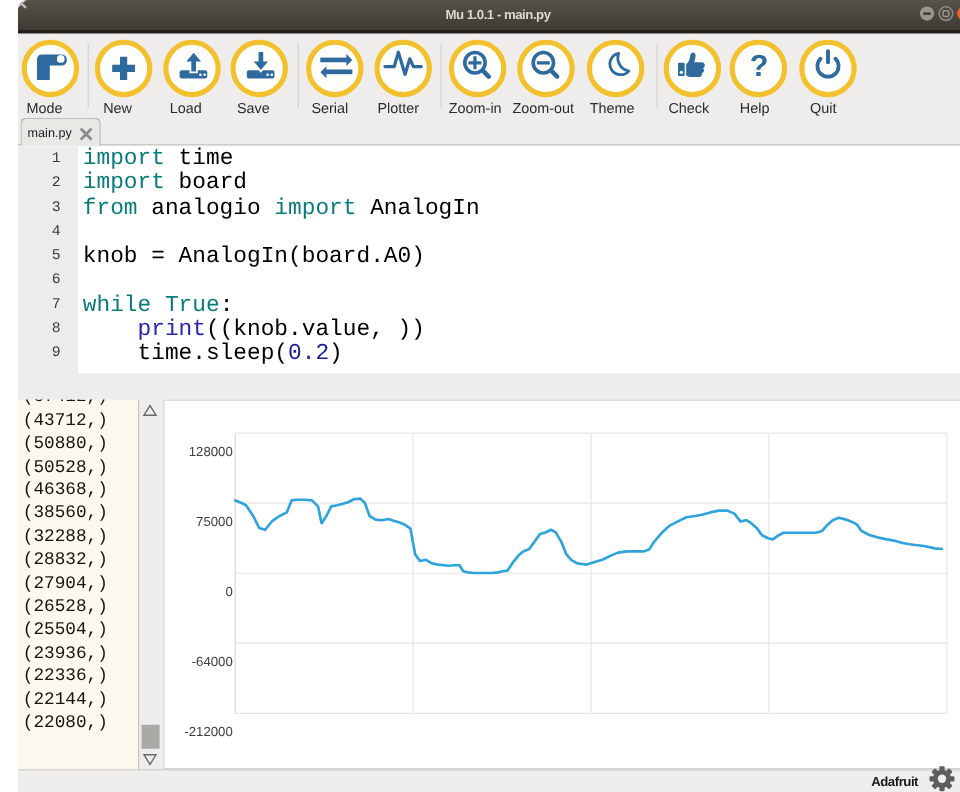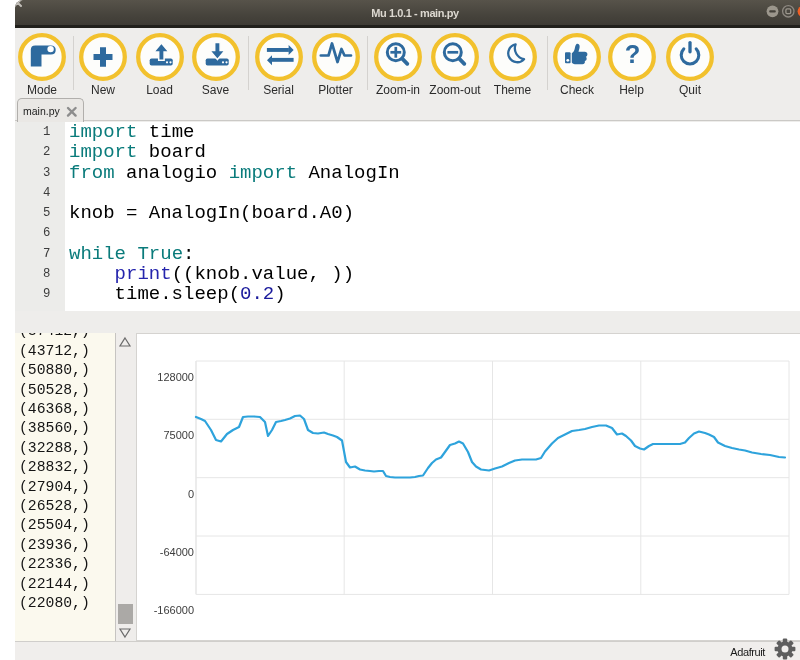--- a/index.html
+++ b/index.html
@@ -11,21 +11,21 @@
   #titlebar { left:0; top:0; width:800px; height:28px;
     background:linear-gradient(#57534a, #46433c 55%, #3e3b35 90%, #383631);
     border-bottom:0; }
   #titlebar .dark-edge { position:absolute; left:0; top:25px; width:800px; height:3px; background:#21201c; }
   #title-text { position:absolute; left:0; top:7px; width:800px; text-align:center;
     color:#dcd8d0; font-size:11px; font-weight:bold; letter-spacing:-0.4px; }
   
   #toolbar { left:0; top:28px; width:800px; height:69px; background:#eeedeb; }
   .sep { position:absolute; top:8px; width:1px; height:54px; background:#d4d2cf; }
   .tbtn { position:absolute; top:4.4px; width:50px; height:50px; }
-  .tlabel { position:absolute; top:54.5px; font-size:12px; color:#2b2b2b; text-align:center; white-space:nowrap; }
+  .tlabel { position:absolute; top:54.5px; font-size:12px; color:#2b2b2b; text-align:left; white-space:nowrap; }
   
   #tabbar { left:0; top:97px; width:800px; height:25px; background:#eeedeb; }
   #tabline { position:absolute; left:0; top:23px; width:800px; height:1px; background:#cbc9c6; }
   #tab { position:absolute; left:2px; top:1px; width:67px; height:24px; background:#eae8e5;
      border:1px solid #b1afac; border-bottom:none; border-radius:5px 5px 0 0; }
   #tab .tname { position:absolute; left:5px; top:6px; font-size:10.5px; color:#1c1c1c; }
   
   #editor { left:0; top:122px; width:800px; height:189px; background:#ffffff; overflow:hidden; }
   #gutter { position:absolute; left:0; top:0; width:50px; height:189px; background:#ececea; }
   #gutternums { position:absolute; left:0; top:-0.1px; width:35.5px; text-align:right; white-space:pre;
@@ -41,21 +41,21 @@
   
   #serial { left:0; top:333px; width:119px; height:308px; background:#fbf9ee; overflow:hidden; }
   #serialtext { position:absolute; left:4px; top:-10.7px; font-family:"Liberation Mono", monospace;
      font-size:14.75px; line-height:19.4px; color:#141414; white-space:pre; }
   #sbar { position:absolute; left:100px; top:0; width:19px; height:308px; background:#efedeb; border-left:1px solid #c6c4c1; }
   
   #plotpanel { left:121px; top:333px; width:666px; height:308px; background:#ffffff; border:1px solid #d5d3d0; }
   .ylabel { position:absolute; width:60px; text-align:right; font-size:11px; color:#3d3d3d;margin-top:16px; }
   
   #statusbar { left:0; top:641px; width:800px; height:19px; background:#f0eeec; border-top:1px solid #d0cecb; }
-  #statustext { position:absolute; right:50px; top:3.5px; font-size:11px; font-weight:normal; letter-spacing:-0.4px; color:#1a1a1a; }
+  #statustext { position:absolute; right:50px; top:3.5px; font-size:11px; font-weight:bold; letter-spacing:-0.4px; color:#1a1a1a; }
 </style>
 </head>
 <body>
 <div id="win">
   <div id="titlebar" class="abs">
     <div class="dark-edge"></div>
     <div id="title-text">Mu 1.0.1 - main.py</div>
     <svg class="abs" style="left:0;top:0" width="10" height="10" viewBox="0 0 10 10">
       <path d="M-0.5,-0.5 L6,6 M6,-0.5 L-0.5,6" stroke="#c2bfb9" stroke-width="2" stroke-linecap="round"></path>
     </svg>
@@ -240,21 +240,21 @@
       <line x1="356.5" y1="28" x2="356.5" y2="261.4"></line>
       <line x1="504.8" y1="28" x2="504.8" y2="261.4"></line>
       <line x1="653" y1="28" x2="653" y2="261.4"></line>
     </g>
     <polyline fill="none" stroke="#2ea3dc" stroke-width="2.2" stroke-linejoin="round" stroke-linecap="round" points="60.0,84.0 65.0,86.0 69.0,88.0 75.0,97.0 80.0,107.0 85.0,108.5 91.0,101.0 97.0,97.0 103.0,94.0 107.0,84.0 112.0,83.5 118.0,83.5 124.0,84.0 129.0,89.0 132.0,103.0 136.0,97.0 140.0,89.0 145.0,88.0 149.0,87.0 154.0,85.5 159.0,83.0 164.0,82.5 168.0,86.0 172.0,97.0 177.0,100.0 182.0,100.5 188.0,99.5 192.0,101.0 197.0,102.5 201.0,104.0 206.0,107.5 210.0,129.0 214.0,134.5 219.0,133.5 224.0,136.5 229.0,137.5 234.0,138.0 238.0,138.5 243.0,138.0 247.0,138.0 250.0,143.0 254.0,144.0 259.0,144.5 264.0,144.5 269.0,144.5 274.0,144.5 279.0,144.0 283.0,143.0 287.0,142.5 292.0,135.0 296.0,130.0 300.0,126.5 305.0,124.5 309.0,119.0 314.0,112.0 319.0,110.5 323.0,108.5 327.0,110.5 332.0,119.0 336.0,129.0 340.0,133.5 345.0,136.5 349.0,137.0 353.0,137.5 359.0,135.5 366.0,133.5 373.0,130.0 379.0,127.5 386.0,126.5 393.0,126.5 400.0,126.5 405.0,125.0 409.0,118.5 416.0,110.5 422.0,105.0 429.0,101.5 436.0,98.0 443.0,97.0 449.0,96.0 456.0,94.0 463.0,92.5 470.0,92.5 476.0,95.0 481.0,101.5 486.0,100.5 490.0,103.0 495.0,107.5 499.0,113.0 504.0,115.5 508.0,116.5 513.0,113.0 517.0,111.0 524.0,111.0 531.0,111.0 537.0,111.0 544.0,111.0 549.0,109.5 553.0,105.0 558.0,100.5 563.0,98.5 569.0,100.0 573.0,101.5 578.0,104.0 582.0,109.5 589.0,113.0 596.0,115.0 603.0,116.5 609.0,117.5 616.0,119.5 625.0,121.0 634.0,122.0 643.0,124.0 649.0,124.5"></polyline>
   </svg>
   <div class="ylabel abs" style="left:119px; top:355px">128000</div>
   <div class="ylabel abs" style="left:119px; top:413px">75000</div>
   <div class="ylabel abs" style="left:119px; top:471.7px">0</div>
   <div class="ylabel abs" style="left:119px; top:530px">-64000</div>
-  <div class="ylabel abs" style="left:119px; top:588.4px">-166000</div>
+  <div class="ylabel abs" style="left:119px; top:588.4px">-212000</div>
 
   <div id="statusbar" class="abs">
     <div id="statustext">Adafruit</div>
     <svg style="position:absolute;right:19px;top:-4px" width="22" height="22" viewBox="0 0 22 22">
       <g fill="#5e5e5e">
         <circle cx="11" cy="11" r="7.6"></circle>
         <g>
           <rect x="8.8" y="0.6" width="4.4" height="4" rx="1"></rect>
           <rect x="8.8" y="17.4" width="4.4" height="4" rx="1"></rect>
           <rect x="0.6" y="8.8" width="4" height="4.4" rx="1"></rect>

